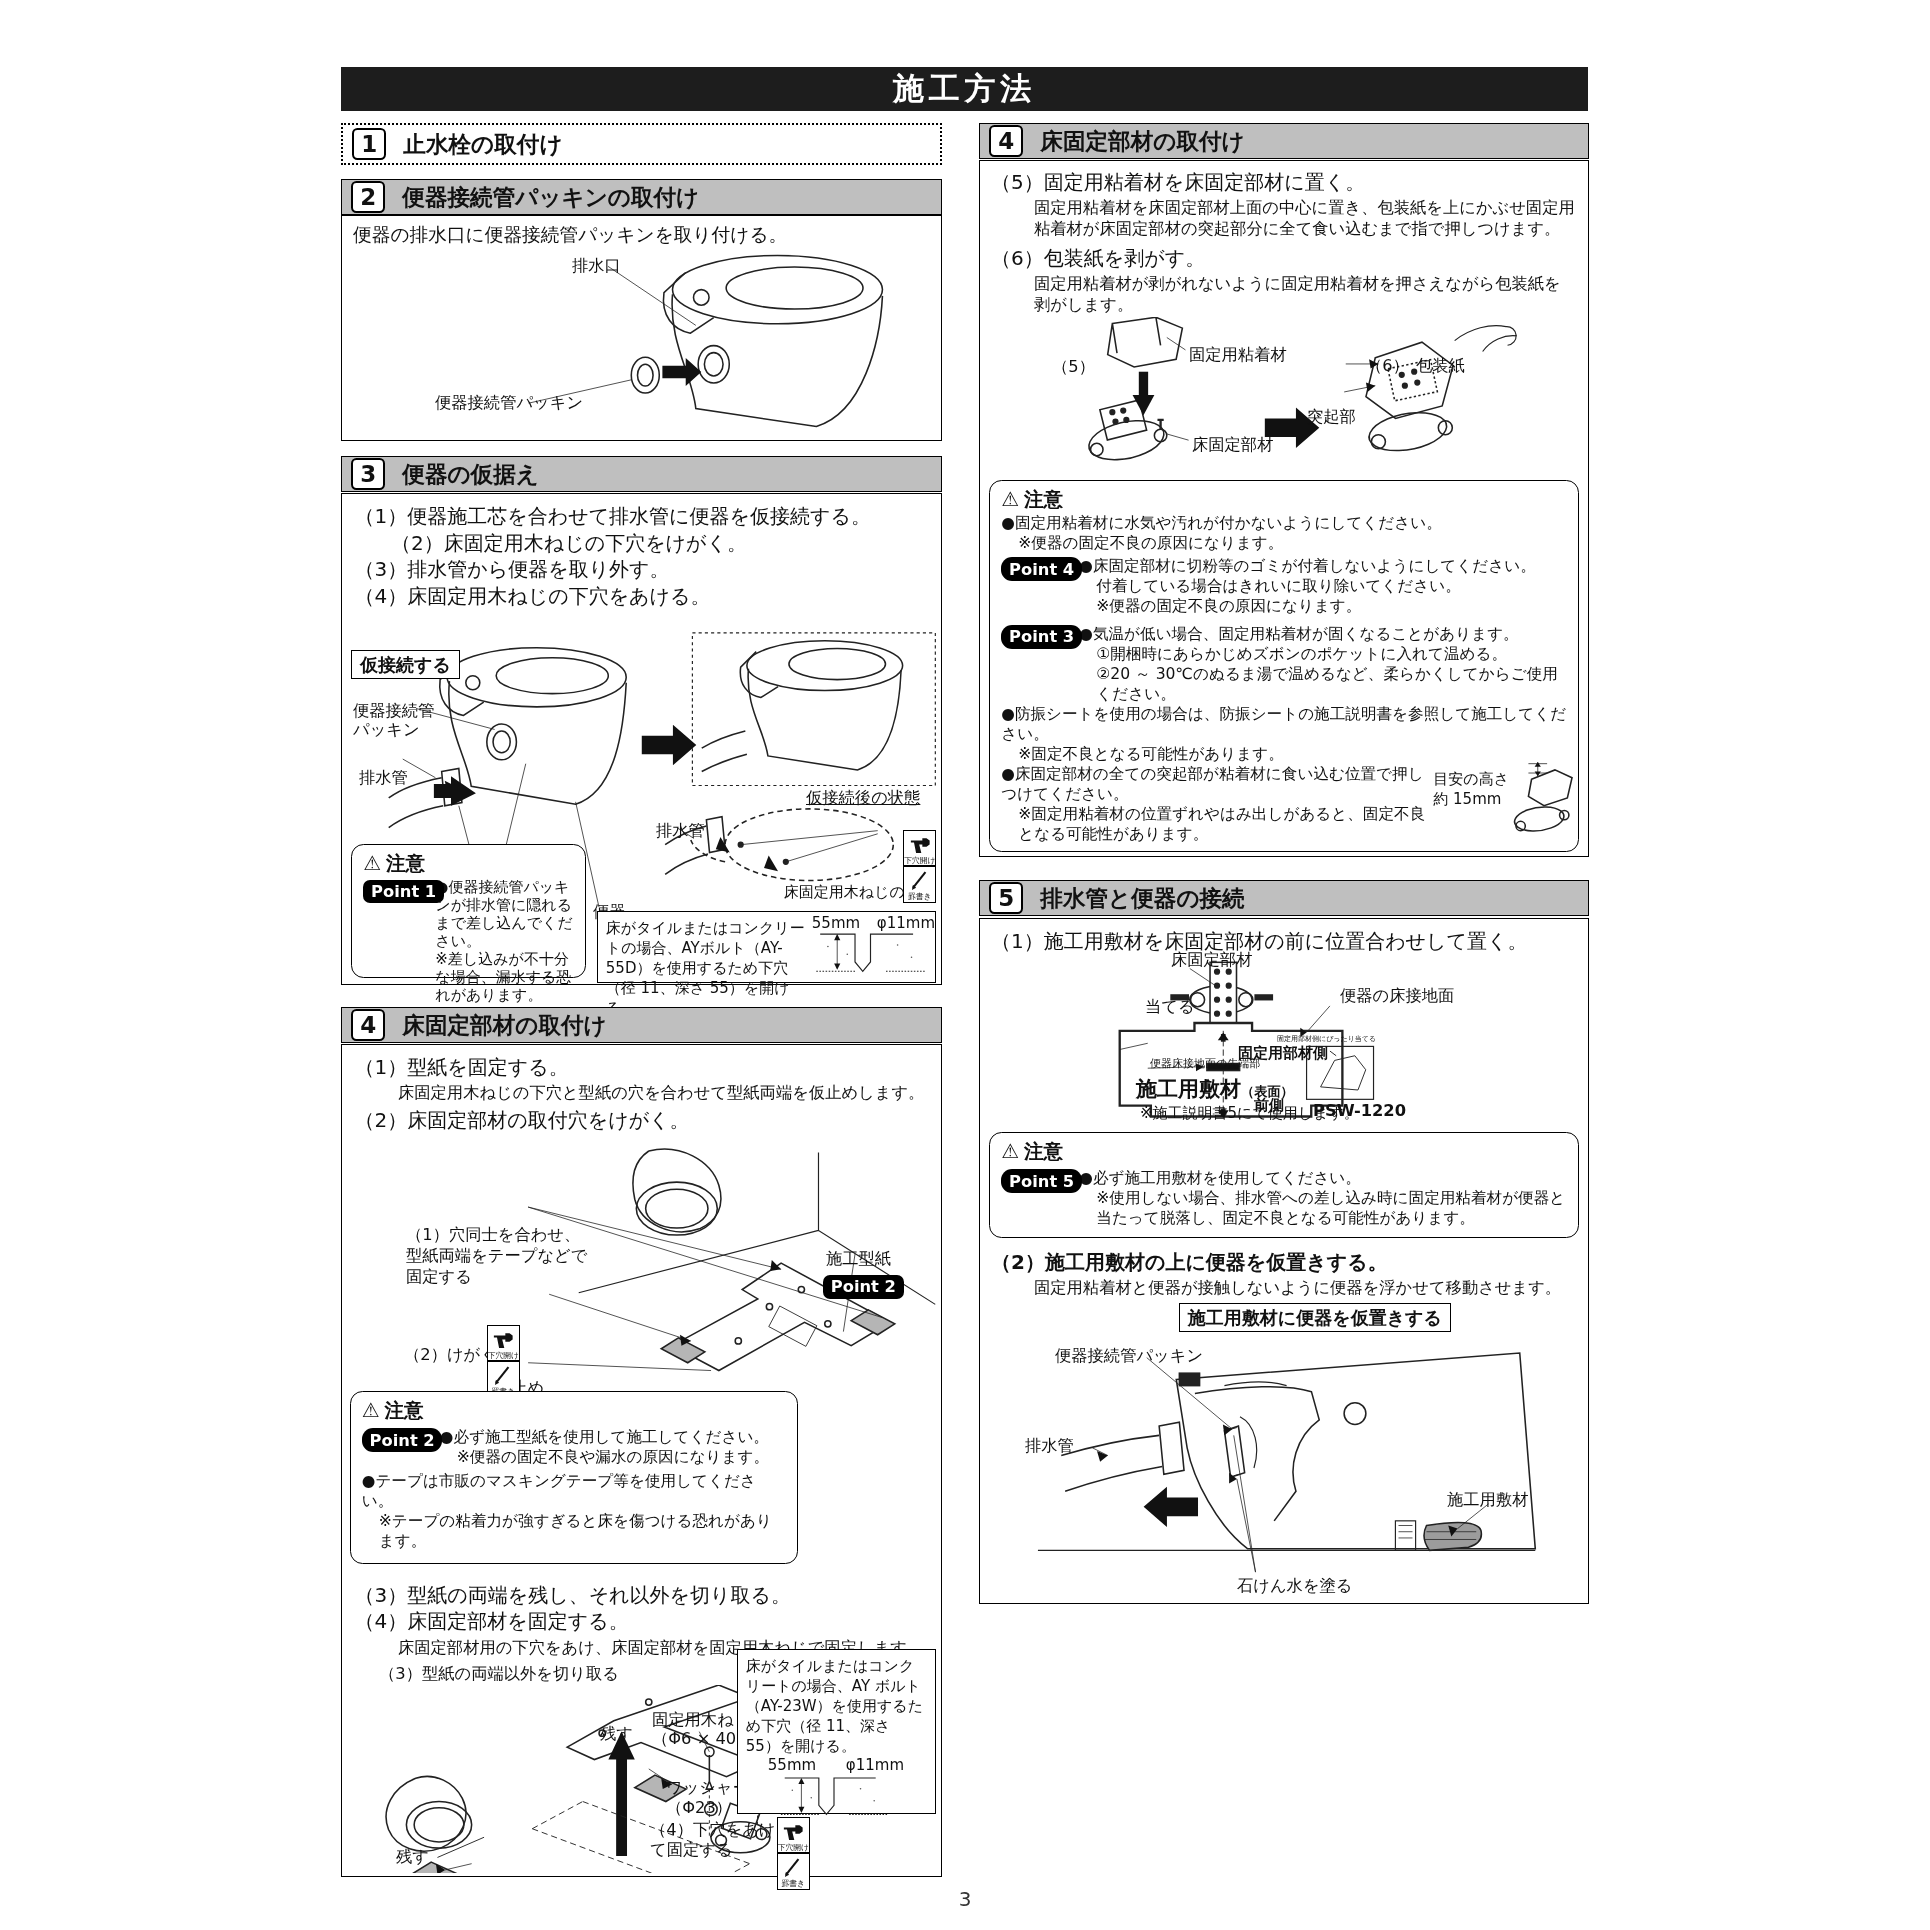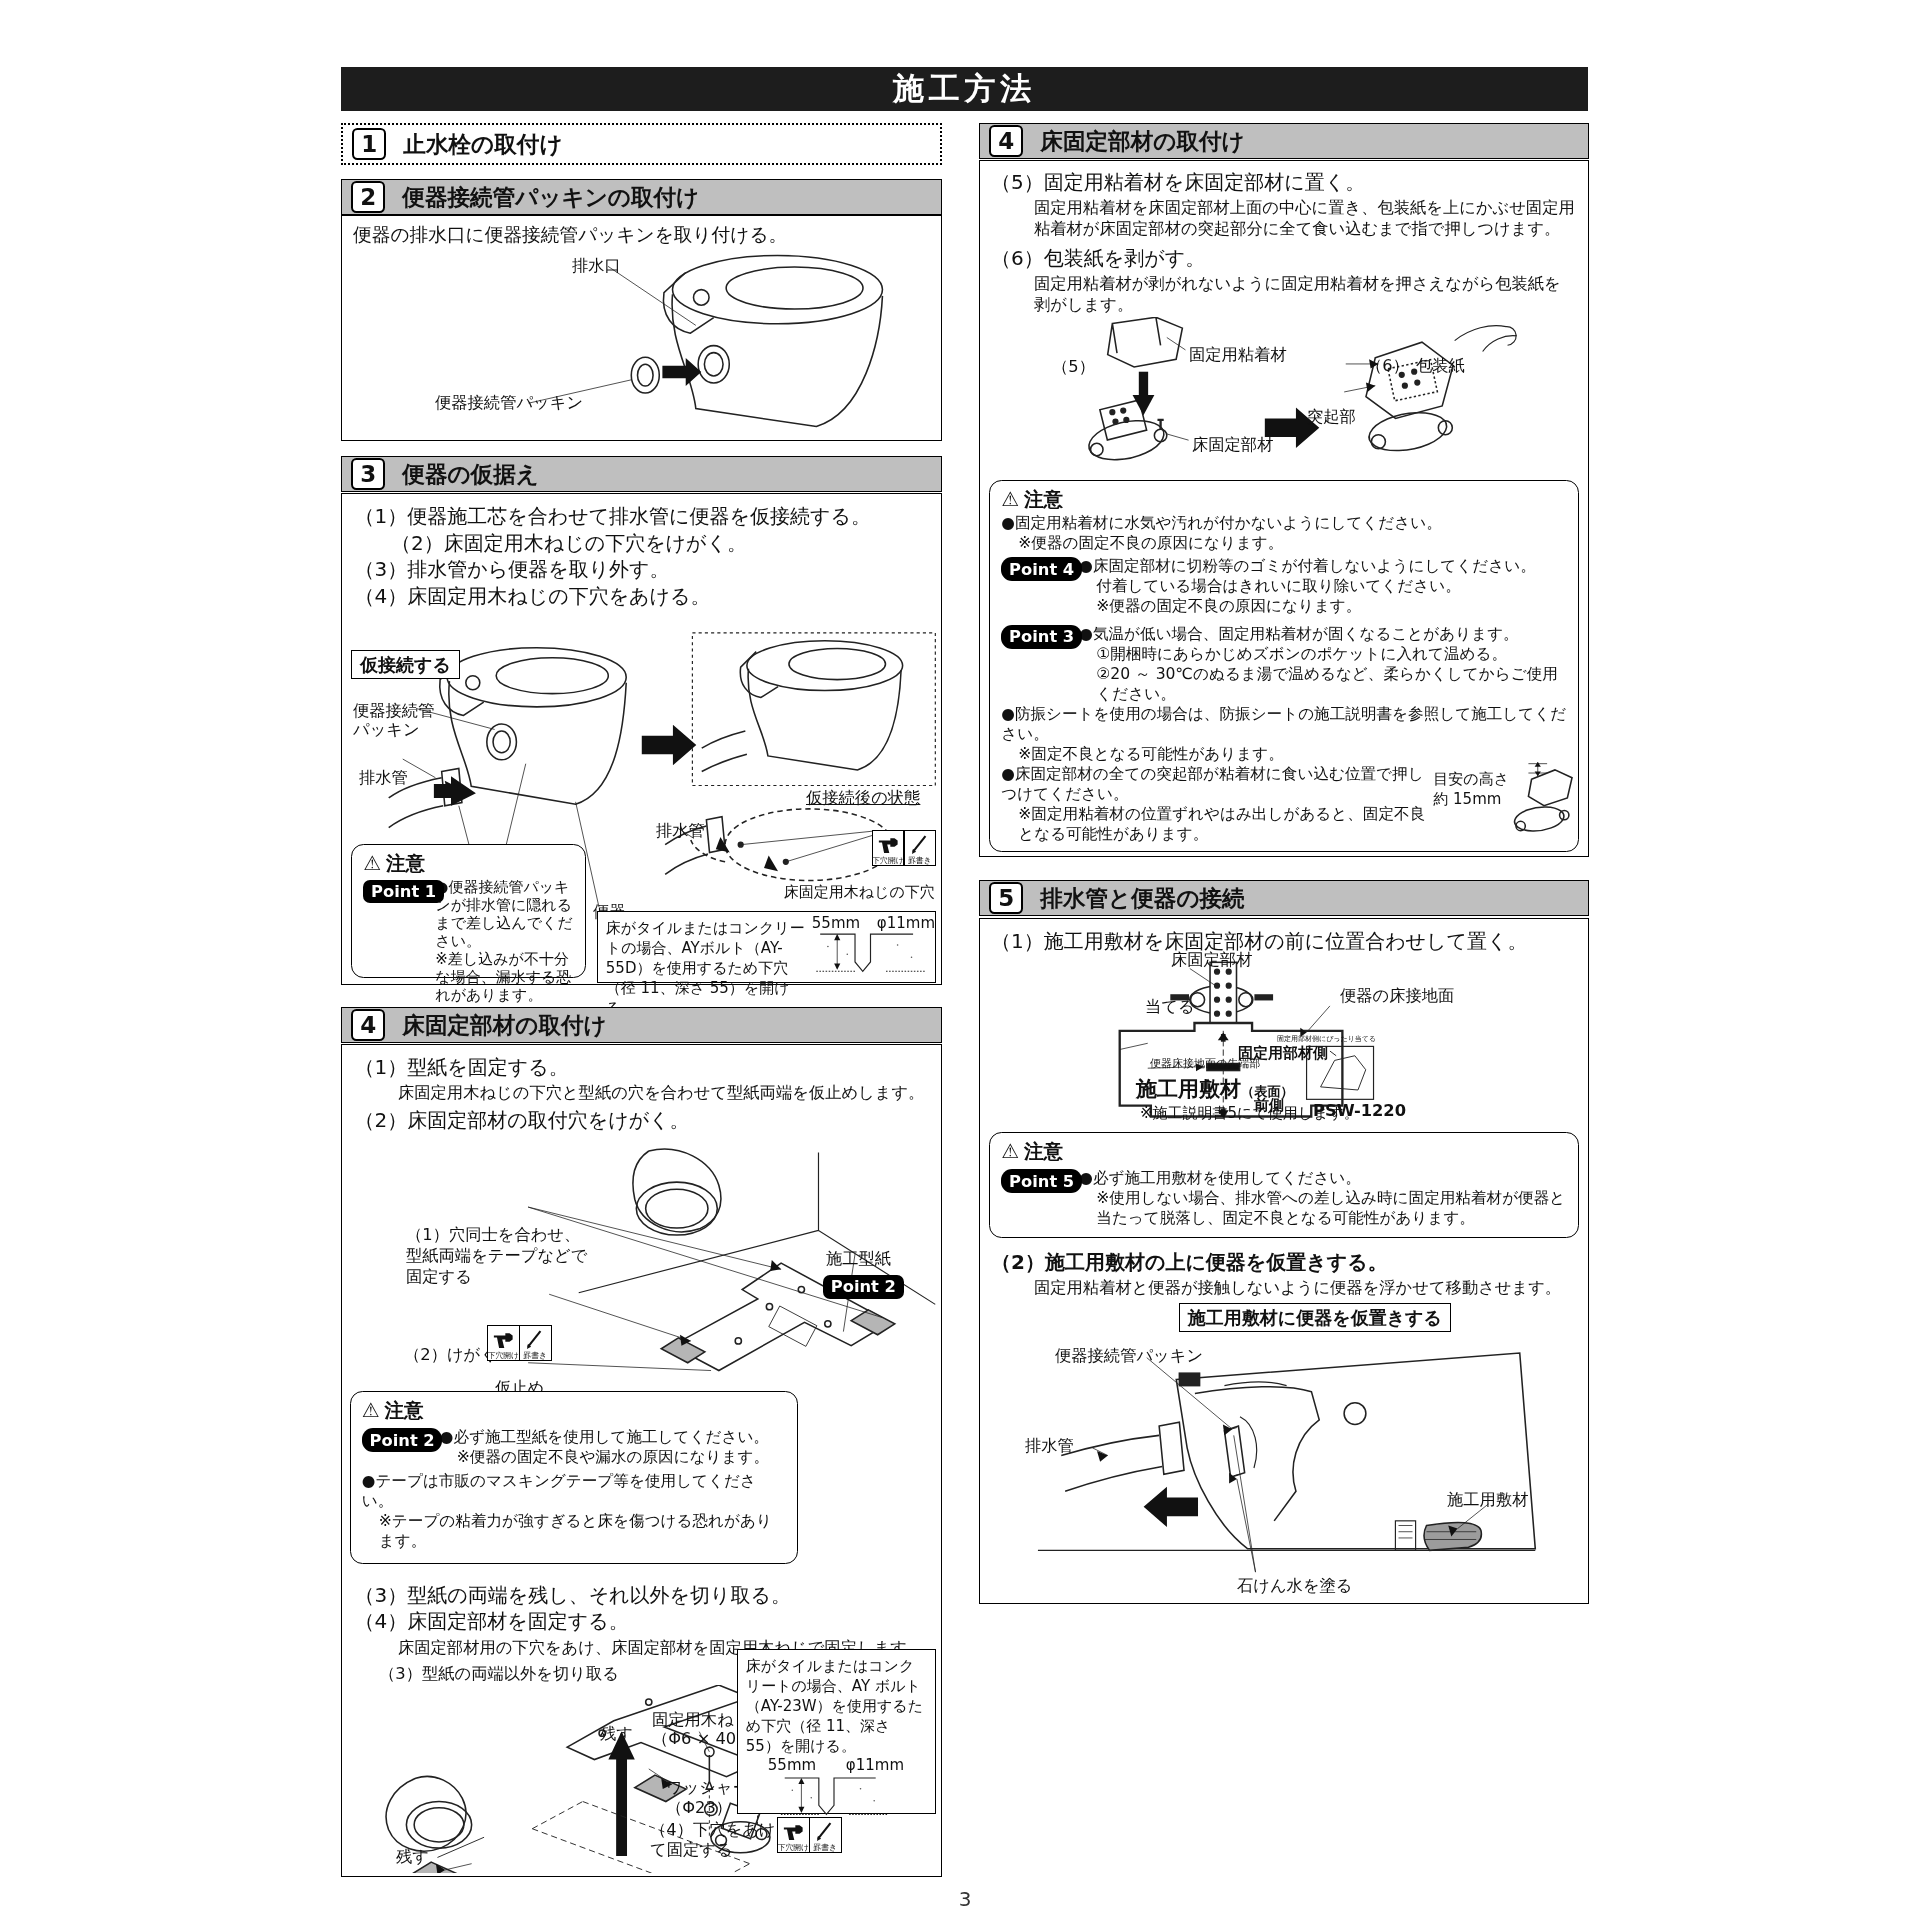--- a/index.html
+++ b/index.html
@@ -30,21 +30,21 @@
   .point-row{position:relative;padding-left:78px;margin-top:3.1px;}
   .point-row .point-badge{position:absolute;left:0;top:1.6px;border-radius:11px;}
   .step{font-size:20px;line-height:26px;white-space:nowrap;}
   .substep{font-size:16.3px;line-height:21px;}
   .lbl{font-size:16.3px;line-height:19.5px;white-space:nowrap;}
   .lbl-s{font-size:15px;line-height:18px;white-space:nowrap;}
   .boxed-lbl{border:1.6px solid #000;padding:1.6px 7.8px;font-weight:bold;font-size:18px;background:#fff;white-space:nowrap;}
   .note-box{border:1.6px solid #000;background:#fff;box-sizing:border-box;padding:6.2px 7.8px;}
   .note-box .txt{font-size:15px;line-height:20px;}
   
-  .toolbox{display:flex;background:#fff;}
+  .toolbox{display:flex;background:#fff;flex-direction:column;}
   .tool{width:31px;border:1.2px solid #000;display:flex;flex-direction:column;align-items:center;margin-left:-1.2px;}
   .tool svg{width:26.5px;height:25px;}
   .tool-label{font-size:7.8px;line-height:9.3px;white-space:nowrap;}
   .footer{left:0;top:1887px;width:1930px;text-align:center;font-size:20px;color:#333;}
 </style>
 </head>
 <body>
 
 <div class="page">
 

